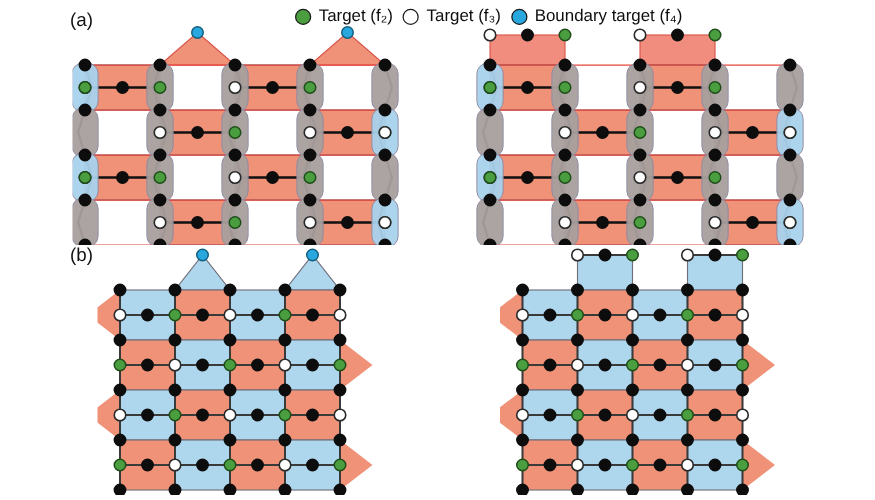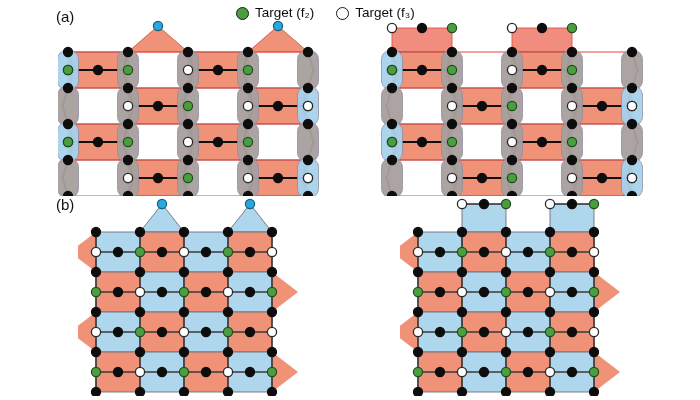--- a/index.html
+++ b/index.html
@@ -1,21 +1,21 @@
 <!DOCTYPE html>
 <html><head>
 <meta charset="utf-8">
 <style>
   html,body{margin:0;padding:0;background:#ffffff;}
   body{width:700px;height:400px;overflow:hidden;
        font-family:"Liberation Sans",sans-serif;}
   #fig{position:relative;width:700px;height:400px;background:#fff;}
 
   .legend{position:absolute;left:236px;top:2px;width:460px;height:22px;
-          display:flex;align-items:center;gap:22px;}
+          display:flex;align-items:center;gap:8px;}
   .lg-item{display:flex;align-items:center;gap:6px;}
   .lg-swatch{width:13px;height:13px;border-radius:50%;
              border:1.2px solid #1a1a1a;box-sizing:border-box;flex:0 0 auto;}
   .lg-text{font-size:13.5px;color:#0d0d0d;white-space:nowrap;line-height:1;}
 
   .panel-label{position:absolute;font-size:15px;color:#111;}
   #lab-a{left:56px;top:8px;}
   #lab-b{left:56px;top:196px;}
 
   svg{display:block;}
@@ -31,20 +31,24 @@
 <div id="fig">
 
   <div class="legend">
     <div class="lg-item">
       <span class="lg-swatch" style="background:#4a9e3f"></span>
       <span class="lg-text">Target (f₂)</span>
     </div>
     <div class="lg-item">
       <span class="lg-swatch" style="background:#ffffff"></span>
       <span class="lg-text">Target (f₃)</span>
+    </div>
+    <div class="lg-item">
+      <span class="lg-swatch" style="background:#29a8e0"></span>
+      <span class="lg-text">Boundary target (f₄)</span>
     </div>
   </div>
 
   <div class="panel-label" id="lab-a">(a)</div>
   <div class="panel-label" id="lab-b">(b)</div>
 
   <svg class="lat" id="svg-a1" width="262" height="178" viewBox="0 0 262 178">
       <polygon points="70,34 130,34 100,8" fill="#ef9277" stroke="#d9554a" stroke-width="0.9"></polygon>
       <polygon points="190,34 250,34 220,8" fill="#ef9277" stroke="#d9554a" stroke-width="0.9"></polygon>
       <polygon points="70,178 130,178 100,204" fill="#ef9277" stroke="#d9554a" stroke-width="0.9"></polygon>

